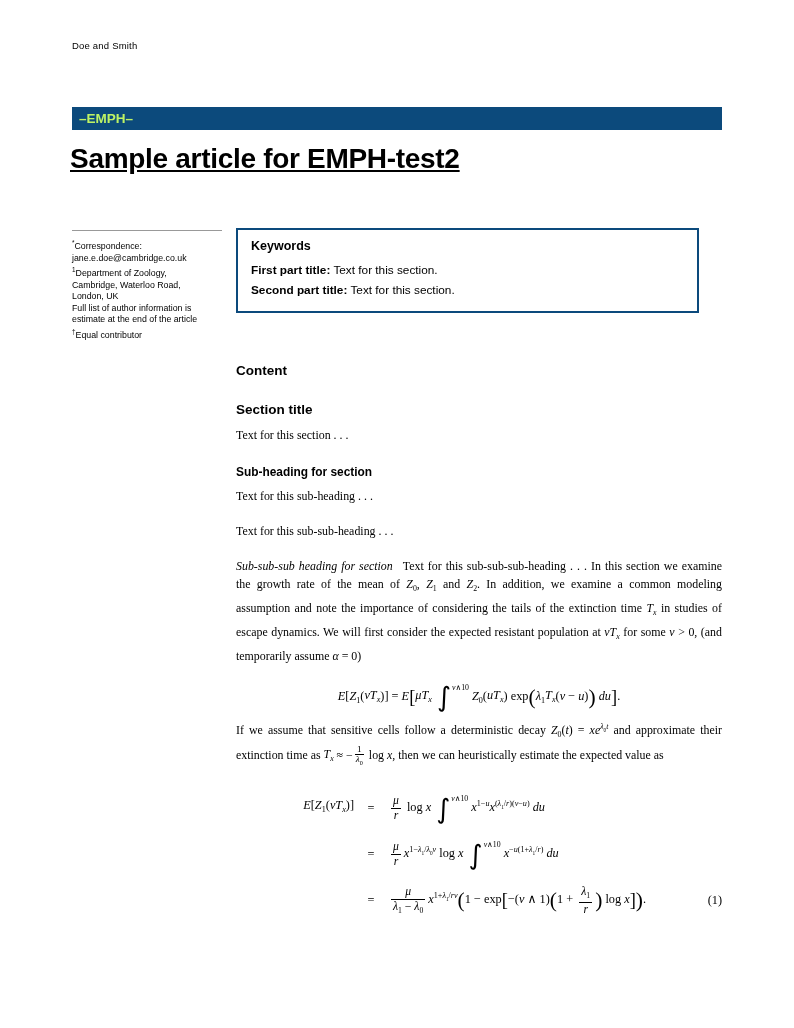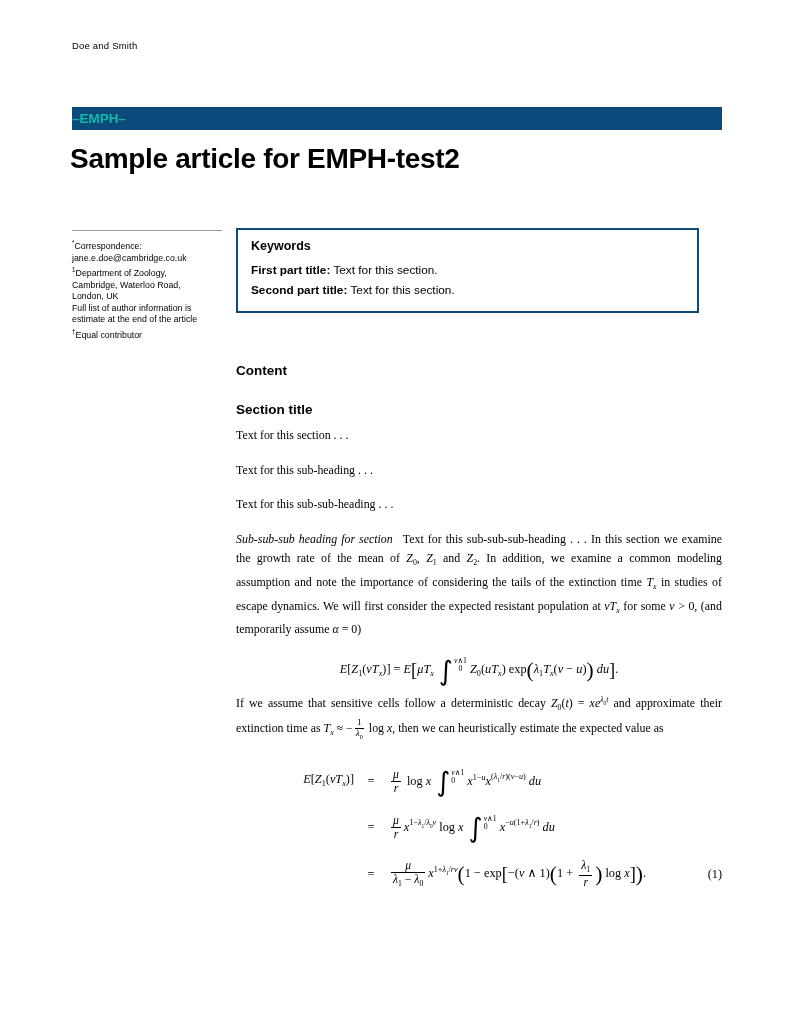--- a/index.html
+++ b/index.html
@@ -4,25 +4,25 @@
 <style>
   * { box-sizing: border-box; }
   html, body { margin:0; padding:0; }
   body { width:794px; height:1028px; background:#ffffff; }
   .page { position:relative; width:794px; height:1028px; background:#ffffff;
           font-family:"Liberation Sans", sans-serif; color:#000; overflow:hidden; }
 
   .running-head { position:absolute; left:72px; top:40px; font-size:9.5px; letter-spacing:.2px; }
 
   .banner { position:absolute; left:72px; top:107px; width:650px; height:23px;
-            background:var(--accent,#0c4a7c); color:#14b8a6; font-weight:bold;
-            font-size:13.5px; line-height:23px; padding-left:0; }
+            background:var(--accent,#0c4a7c); color:#bef264; font-weight:bold;
+            font-size:13.5px; line-height:23px; padding-left:7px; }
 
   .title { position:absolute; left:70px; top:143px; margin:0; font-size:28px;
-           font-weight:bold; letter-spacing:-.3px; }
+           font-weight:bold; letter-spacing:-.3px;text-decoration:underline; }
 
   .authors { position:absolute; left:72px; top:193px; font-size:14px; }
   .authors sup { font-size:62%; }
 
   .side-rule { position:absolute; left:72px; top:230px; width:150px; height:0; border-top:1px solid #999; }
 
   .sidebar { position:absolute; left:72px; top:237px; width:160px; font-size:8.8px; line-height:11.6px; }
   .sidebar sup { font-size:72%; }
 
   .abstract-box { position:absolute; left:236px; top:228px; width:463px;
@@ -46,21 +46,21 @@
 
   .frac { display:inline-block; vertical-align:middle; text-align:center; margin:0 3px; line-height:1.15; }
   .frac .num, .frac .den { display:block; padding:0 2px; font-size:.95em; }
   .frac .den { border-top:1px solid #000; }
   .sfrac { display:inline-block; vertical-align:middle; text-align:center; margin:0 2px; line-height:1.05; font-size:.78em; }
   .sfrac .num, .sfrac .den { display:block; padding:0 1px; }
   .sfrac .den { border-top:1px solid #000; }
 
   .int { display:inline-flex; align-items:center; vertical-align:middle; margin:0 3px 0 5px; font-style:normal; }
   .int .sgn { font-family:"DejaVu Sans","DejaVu Serif",sans-serif; font-size:27px; line-height:1; }
-  .int .lim { display:inline-flex; flex-direction:column; 
+  .int .lim { display:inline-flex; flex-direction:row; justify-content:space-between;
               height:30px; font-size:7.8px; line-height:1; margin-left:1px; padding:2px 0; }
 
   .bp { font-style:normal; font-size:1.75em; vertical-align:-.18em; line-height:0; }
   .bb { font-style:normal; font-size:1.5em; vertical-align:-.15em; line-height:0; }
 
   .eq-array { width:100%; border-collapse:collapse; margin:2px 0 0; }
   .eq-array td { padding:8px 0; vertical-align:middle; }
   .eq-array .c-lhs { width:118px; text-align:right; white-space:nowrap; }
   .eq-array .c-rel { width:34px; text-align:center; }
   .eq-array .c-rhs { text-align:left; white-space:nowrap; }
@@ -97,20 +97,21 @@
     <div class="abstract-item"><span class="lbl">Second part title:</span><span> Text for this section.</span></div>
   </div>
 
   <div class="main">
 
     <h2 class="first">Content</h2>
 
     <h2>Section title</h2>
     <p>Text for this section . . .</p>
 
+    <h3>Sub-heading for section</h3>
     <p>Text for this sub-heading . . .</p>
 
     <p>Text for this sub-sub-heading . . .</p>
 
     <p><span class="runin">Sub-sub-sub heading for section</span><span>Text for this sub-sub-sub-heading . . . In this section we examine the growth rate of the mean of <i>Z</i><sub>0</sub>, <i>Z</i><sub>1</sub> and <i>Z</i><sub>2</sub>. In addition, we examine a common modeling assumption and note the importance of considering the tails of the extinction time <i>T<sub>x</sub></i> in studies of escape dynamics. We will first consider the expected resistant population at <i>vT<sub>x</sub></i> for some <i>v</i> &gt; 0, (and temporarily assume <i>α</i> = 0)</span></p>
 
     <div class="eq-display eq"><i>E</i>[<i>Z</i><sub>1</sub>(<i>vT<sub>x</sub></i>)] = <i>E</i><span class="bb">[</span><i>μT<sub>x</sub></i><span class="int">
           <span class="sgn">∫</span>
           <span class="lim">
             <span><i>v</i>∧1</span>

